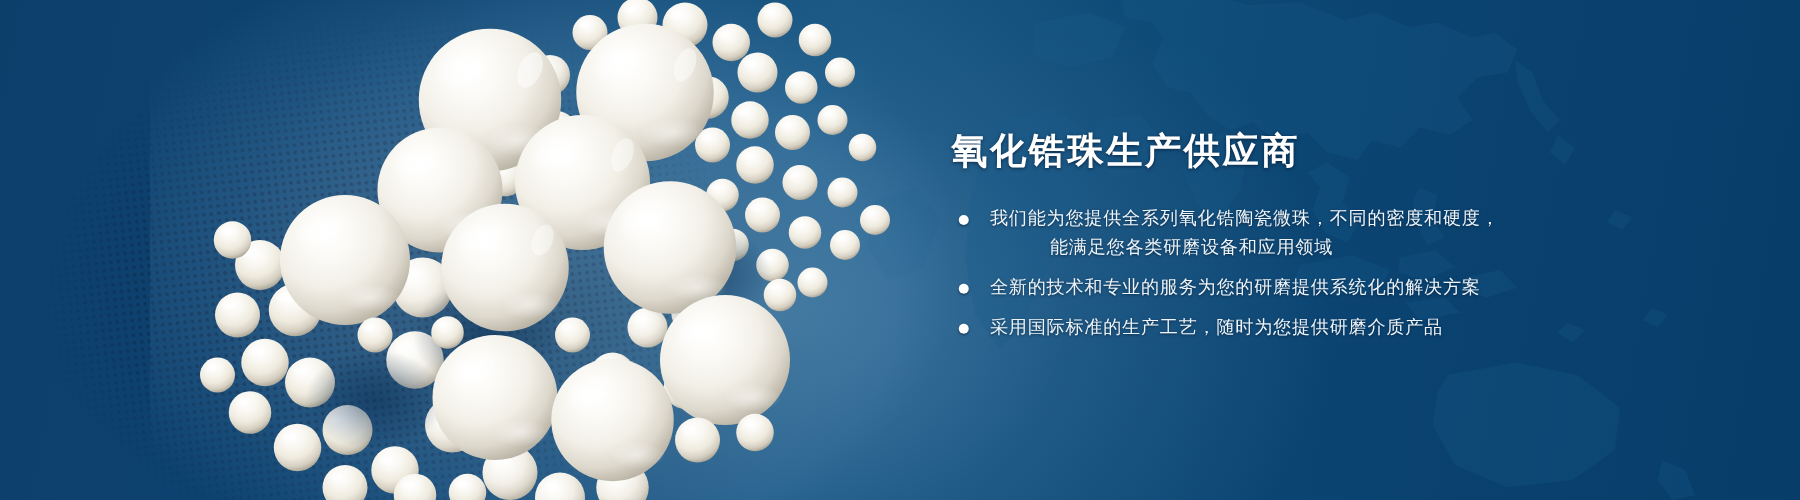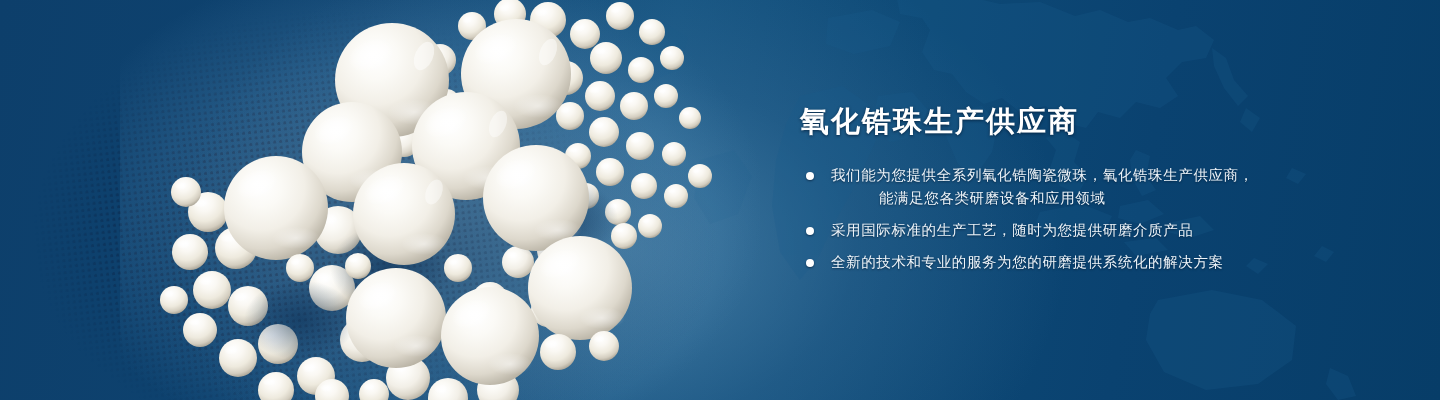--- a/index.html
+++ b/index.html
@@ -62,21 +62,21 @@
     left: 0; top: 0;
     width: 780px;
     height: 400px;
     pointer-events: none;
   }
   .beads svg { display: block; width: 100%; height: 100%; overflow: visible; }
 
   
   .text-block {
     position: absolute;
-    left: 800px;
+    left: 761px;
     top: 104px;
     width: 640px;
   }
   .headline {
     margin: 0 0 26px 0;
     font-size: 29px;
     line-height: 34px;
     font-weight: 700;
     color: #ffffff;
     letter-spacing: 2px;
@@ -409,27 +409,27 @@
       </g>
     </svg>
   </div>
 
   <div class="text-block">
     <h1 class="headline">氧化锆珠生产供应商</h1>
 
     <ul class="bullets">
       <li class="bullet">
         <span class="dot"></span>
-        <span>我们能为您提供全系列氧化锆陶瓷微珠，氧化锆珠生产供应商，</span>
+        <span>我们能为您提供全系列氧化锆陶瓷微珠，不同的密度和硬度，</span>
         <span class="line2">能满足您各类研磨设备和应用领域</span>
+      </li>
+      <li class="bullet">
+        <span class="dot"></span>
+        <span>全新的技术和专业的服务为您的研磨提供系统化的解决方案</span>
       </li>
       <li class="bullet">
         <span class="dot"></span>
         <span>采用国际标准的生产工艺，随时为您提供研磨介质产品</span>
       </li>
-      <li class="bullet">
-        <span class="dot"></span>
-        <span>全新的技术和专业的服务为您的研磨提供系统化的解决方案</span>
-      </li>
     </ul>
   </div>
 
 </div>
 
 </body></html>

